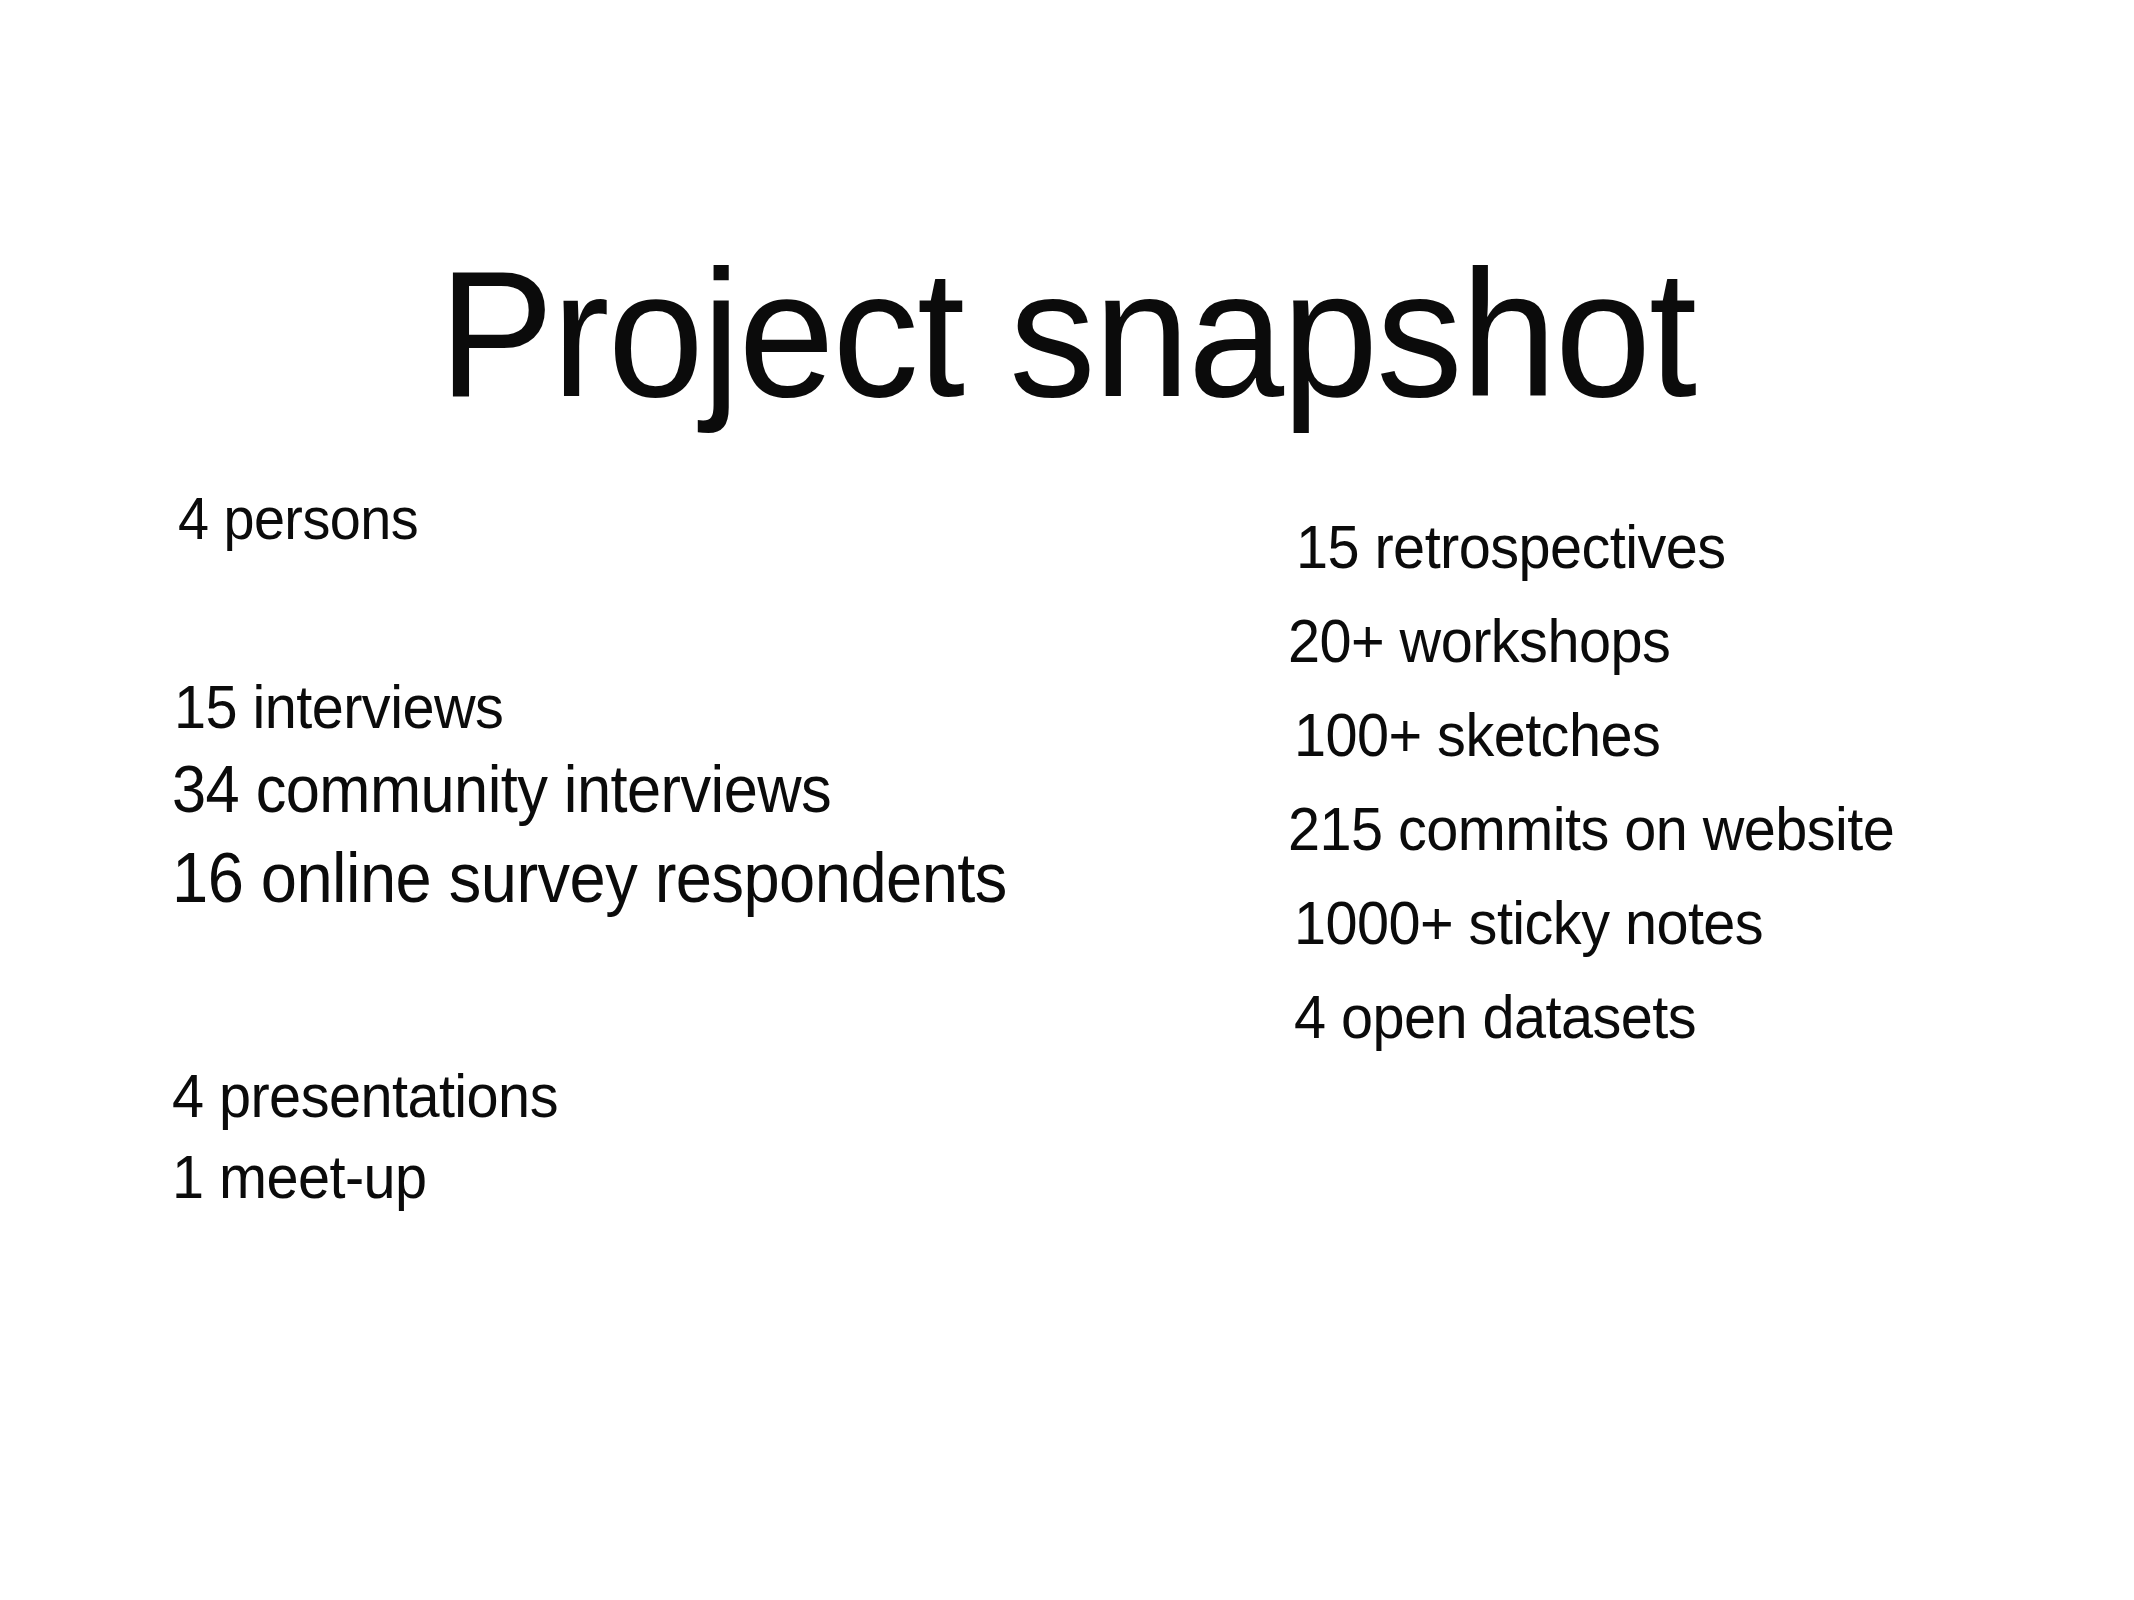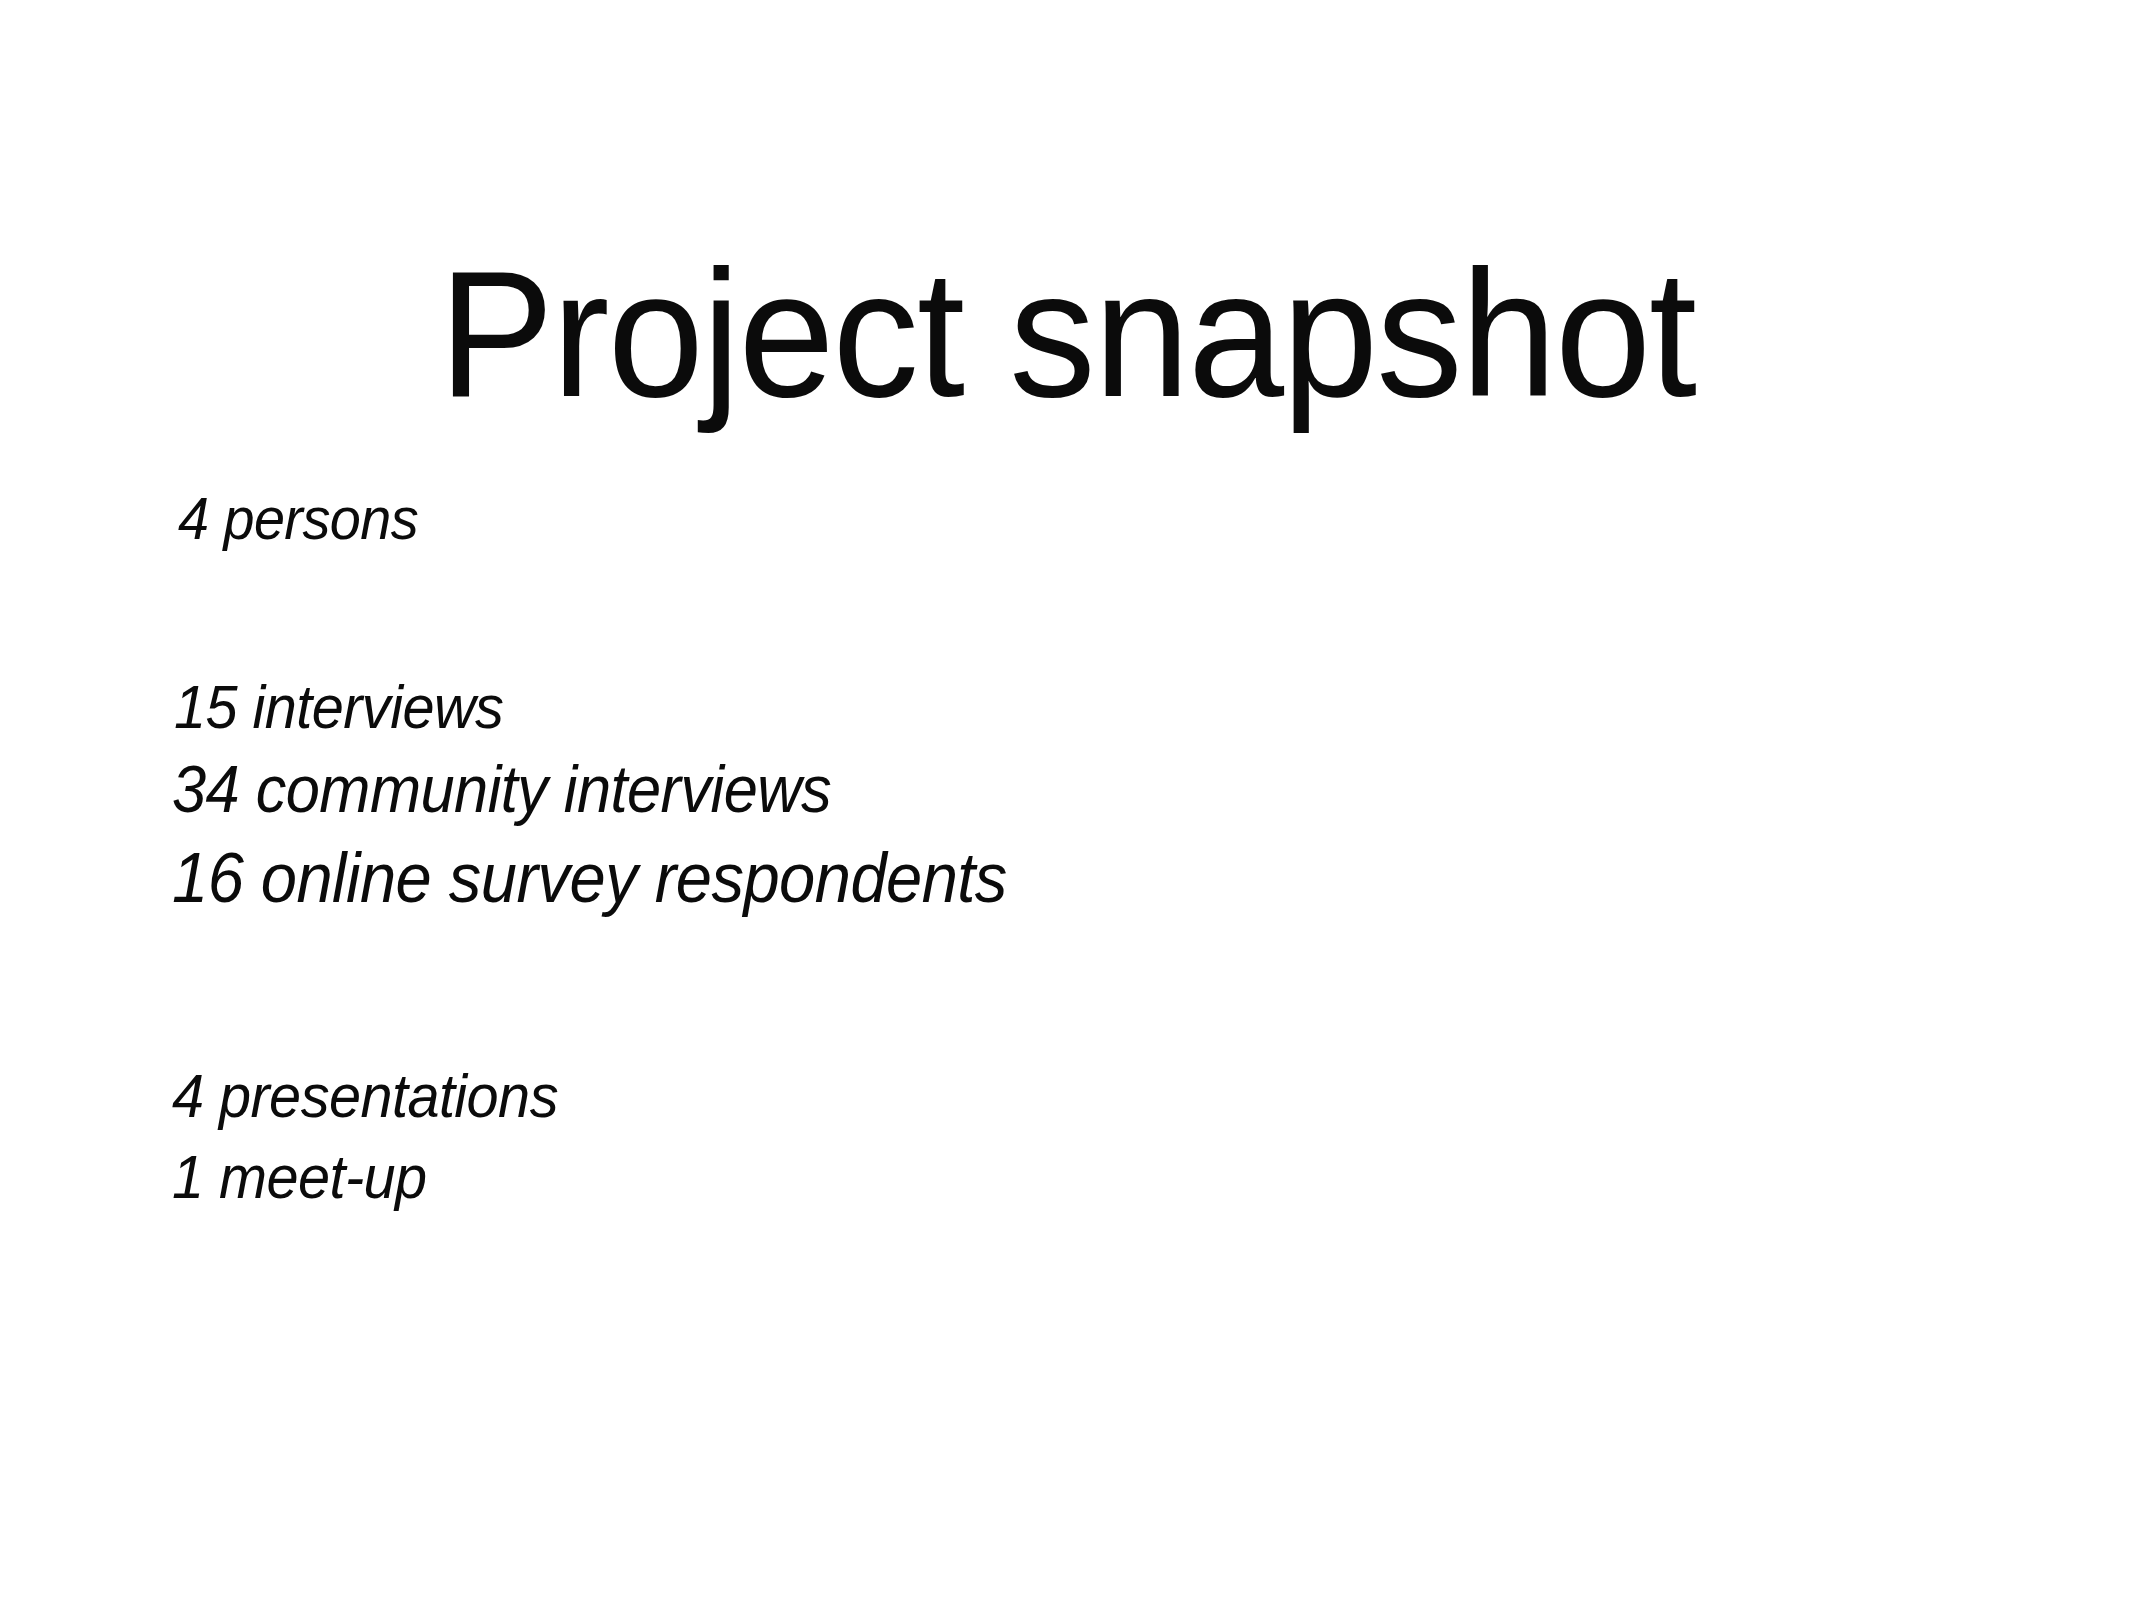--- a/index.html
+++ b/index.html
@@ -37,21 +37,20 @@
     transform-origin: 50% 50%;
   }
 
   
   .stat-column {
     position: absolute;
     font-family: "Liberation Sans", sans-serif;
     font-weight: 400;
     color: #0b0b0b;
     white-space: nowrap;
-    font-style: italic;
   }
 
   #left-column {
     left: 172px;
     top: 482px;
     width: 1000px;
   }
   #right-column {
     left: 1288px;
     top: 500px;
@@ -105,14 +104,28 @@
 
     <span class="stat-line l3">16 online survey respondents</span>
 
     <span class="spacer group-gap-b"></span>
 
     <span class="stat-line l4">4 presentations</span>
 
     <span class="stat-line l5">1 meet-up</span>
   </div>
 
+  <div id="right-column" class="stat-column">
+
+    <span class="stat-line r0">15 retrospectives</span>
+
+    <span class="stat-line r1">20+ workshops</span>
+
+    <span class="stat-line r2">100+ sketches</span>
+
+    <span class="stat-line r3">215 commits on website</span>
+
+    <span class="stat-line r4">1000+ sticky notes</span>
+
+    <span class="stat-line r5">4 open datasets</span>
+  </div>
 
 </div>
 
 </body></html>

